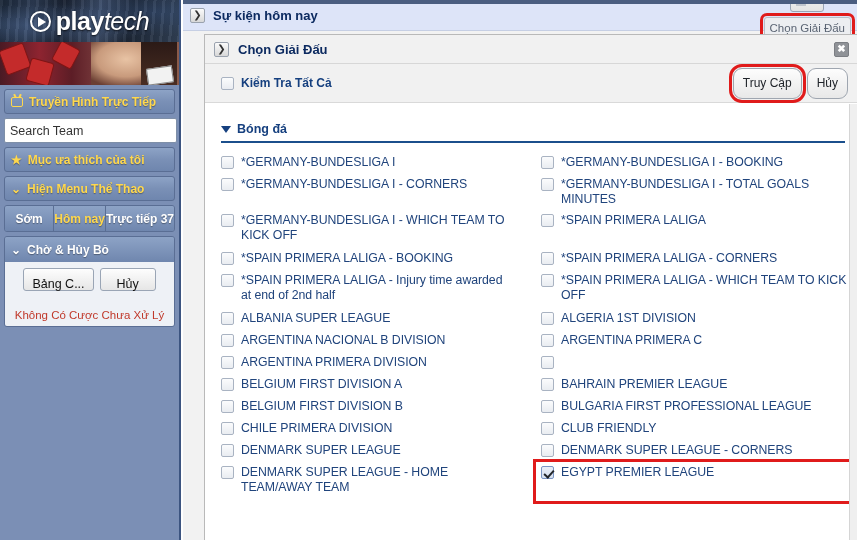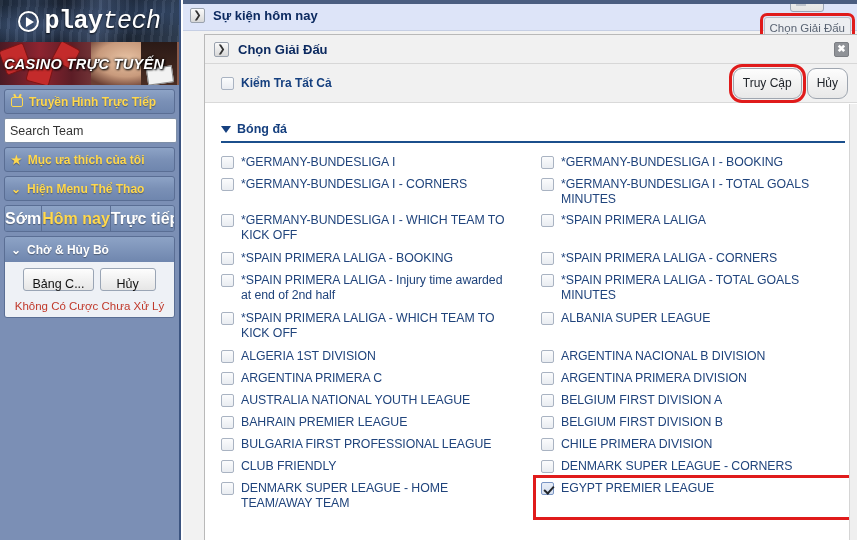--- a/index.html
+++ b/index.html
@@ -44,21 +44,21 @@
   }
   .pt-mark::after{
     content:""; position:absolute; left:6px; top:4px;
     border-left:8px solid #fff;
     border-top:5px solid transparent;
     border-bottom:5px solid transparent;
   }
   .pt-word{
     color:#fff; font-size:25px; line-height:25px; font-weight:bold;
     letter-spacing:-0.5px; text-shadow:0 1px 2px rgba(0,0,0,.8);
-    font-family:Liberation Mono, monospace;
+    font-family:Liberation Sans, sans-serif;
     text-align:right;
   }
   .pt-word i{ font-style:italic; font-weight:normal; }
 
   .casino-banner{
     position:relative; height:43px; overflow:hidden;
     background: linear-gradient(90deg,#4a1a24 0%,#8e2430 22%,#5c1d26 40%,#7d4040 58%,#b07a63 78%,#8a5a4a 100%);
   }
   .casino-banner .dice{
     position:absolute; background:#c42b2b; border:1px solid #7d1515;
@@ -118,21 +118,21 @@
     width:28px;height:25px;
     background:linear-gradient(180deg,#8da3c6,#6f86ae);
     border:1px solid #5a6e94;border-radius:3px;
     display:flex;align-items:center;justify-content:center;cursor:pointer;
   }
 
   .seg-row{ display:flex; margin-bottom:4px; border:1px solid #5a6e94; border-radius:3px; overflow:hidden;}
   .seg{
     flex:1; height:25px; display:flex; align-items:center; justify-content:center;
     background:linear-gradient(180deg,#8da3c6,#6f86ae);
-    color:#fff; font-size:16px; font-weight:bold; cursor:pointer;
+    color:#fff; font-size:12px; font-weight:bold; cursor:pointer;
     border-right:1px solid #5a6e94; text-shadow:0 1px 1px rgba(0,0,0,.35);
     white-space:nowrap;
   }
   .seg:last-child{ border-right:none; }
   .seg.on{ color:#ffd84d; }
 
   .panel{ border:1px solid #5a6e94; border-radius:3px; overflow:hidden; margin-bottom:4px;}
   .panel-hd{
     height:25px; display:flex; align-items:center; gap:6px; padding:0 6px;
     background:linear-gradient(180deg,#8da3c6,#6f86ae);
@@ -141,21 +141,21 @@
   }
   .panel-bd{ background:#eef1f6; padding:6px 4px 5px 4px; }
   .pbtns{ display:flex; gap:6px; justify-content:center; }
   .pbtn{
     min-width:56px; height:23px; padding:8px 8px;
     background:linear-gradient(180deg,#fdfdfd,#e6e6e6);
     border:1px solid #9aa5b5; border-radius:3px;
     font-size:12.5px; color:#111; cursor:pointer;
     font-family:"Liberation Sans", sans-serif;
   }
-  .pnote{ text-align:center; color:#c0392b; font-size:11.5px; margin-top:9px; }
+  .pnote{ text-align:center; color:#c0392b; font-size:11.5px; margin-top:18px; }
 
   
   #right{ position:absolute; left:183px; top:0; right:0; bottom:0; background:#f2f2f2; }
 
   .topbar{
     position:relative; height:31px; background:#dde4f8;
     border-bottom:1px solid #c6cfe4;
     display:flex; align-items:center; padding:0 6px 0 7px;
   }
   .topbar::before{
@@ -296,21 +296,20 @@
       </div>
     </div>
 
     <div class="casino-banner">
       <div class="dice d1"></div>
       <div class="dice d2"></div>
       <div class="dice d3"></div>
       <div class="face"></div>
       <div class="hair"></div>
       <div class="cards"></div>
-      <div class="casino-text">CASINO TRỰC TUYẾN</div>
     </div>
 
     <div class="sb-pad">
       <div class="sb-btn">
         <span class="tv-ico"></span>
         <span>Truyền Hình Trực Tiếp</span>
       </div>
 
       <div class="search-row">
         <input class="search-input" type="text" placeholder="Search Team" style="">
@@ -442,24 +441,20 @@
               <div class="lbl">*SPAIN PRIMERA LALIGA - BOOKING</div>
             </div>
             <div class="cell">
               <div class="cb"></div>
               <div class="lbl">*SPAIN PRIMERA LALIGA - CORNERS</div>
             </div>
             <div class="cell tall">
               <div class="cb"></div>
               <div class="lbl">*SPAIN PRIMERA LALIGA - Injury time awarded at end of 2nd half</div>
             </div>
-            <div class="cell">
-              <div class="cb"></div>
-              <div class="lbl">*SPAIN PRIMERA LALIGA - TOTAL GOALS MINUTES</div>
-            </div>
             <div class="cell tall">
               <div class="cb"></div>
               <div class="lbl">*SPAIN PRIMERA LALIGA - WHICH TEAM TO KICK OFF</div>
             </div>
             <div class="cell">
               <div class="cb"></div>
               <div class="lbl">ALBANIA SUPER LEAGUE</div>
             </div>
             <div class="cell">
               <div class="cb"></div>
@@ -472,21 +467,20 @@
             <div class="cell">
               <div class="cb"></div>
               <div class="lbl">ARGENTINA PRIMERA C</div>
             </div>
             <div class="cell">
               <div class="cb"></div>
               <div class="lbl">ARGENTINA PRIMERA DIVISION</div>
             </div>
             <div class="cell">
               <div class="cb"></div>
-              <div class="lbl">AUSTRALIA NATIONAL YOUTH LEAGUE</div>
             </div>
             <div class="cell">
               <div class="cb"></div>
               <div class="lbl">BELGIUM FIRST DIVISION A</div>
             </div>
             <div class="cell">
               <div class="cb"></div>
               <div class="lbl">BAHRAIN PREMIER LEAGUE</div>
             </div>
             <div class="cell">
@@ -497,20 +491,24 @@
               <div class="cb"></div>
               <div class="lbl">BULGARIA FIRST PROFESSIONAL LEAGUE</div>
             </div>
             <div class="cell">
               <div class="cb"></div>
               <div class="lbl">CHILE PRIMERA DIVISION</div>
             </div>
             <div class="cell">
               <div class="cb"></div>
               <div class="lbl">CLUB FRIENDLY</div>
+            </div>
+            <div class="cell">
+              <div class="cb"></div>
+              <div class="lbl">DENMARK SUPER LEAGUE</div>
             </div>
             <div class="cell">
               <div class="cb"></div>
               <div class="lbl">DENMARK SUPER LEAGUE - CORNERS</div>
             </div>
             <div class="cell tall">
               <div class="cb"></div>
               <div class="lbl">DENMARK SUPER LEAGUE - HOME TEAM/AWAY TEAM</div>
             </div>
             <div class="cell hl">

